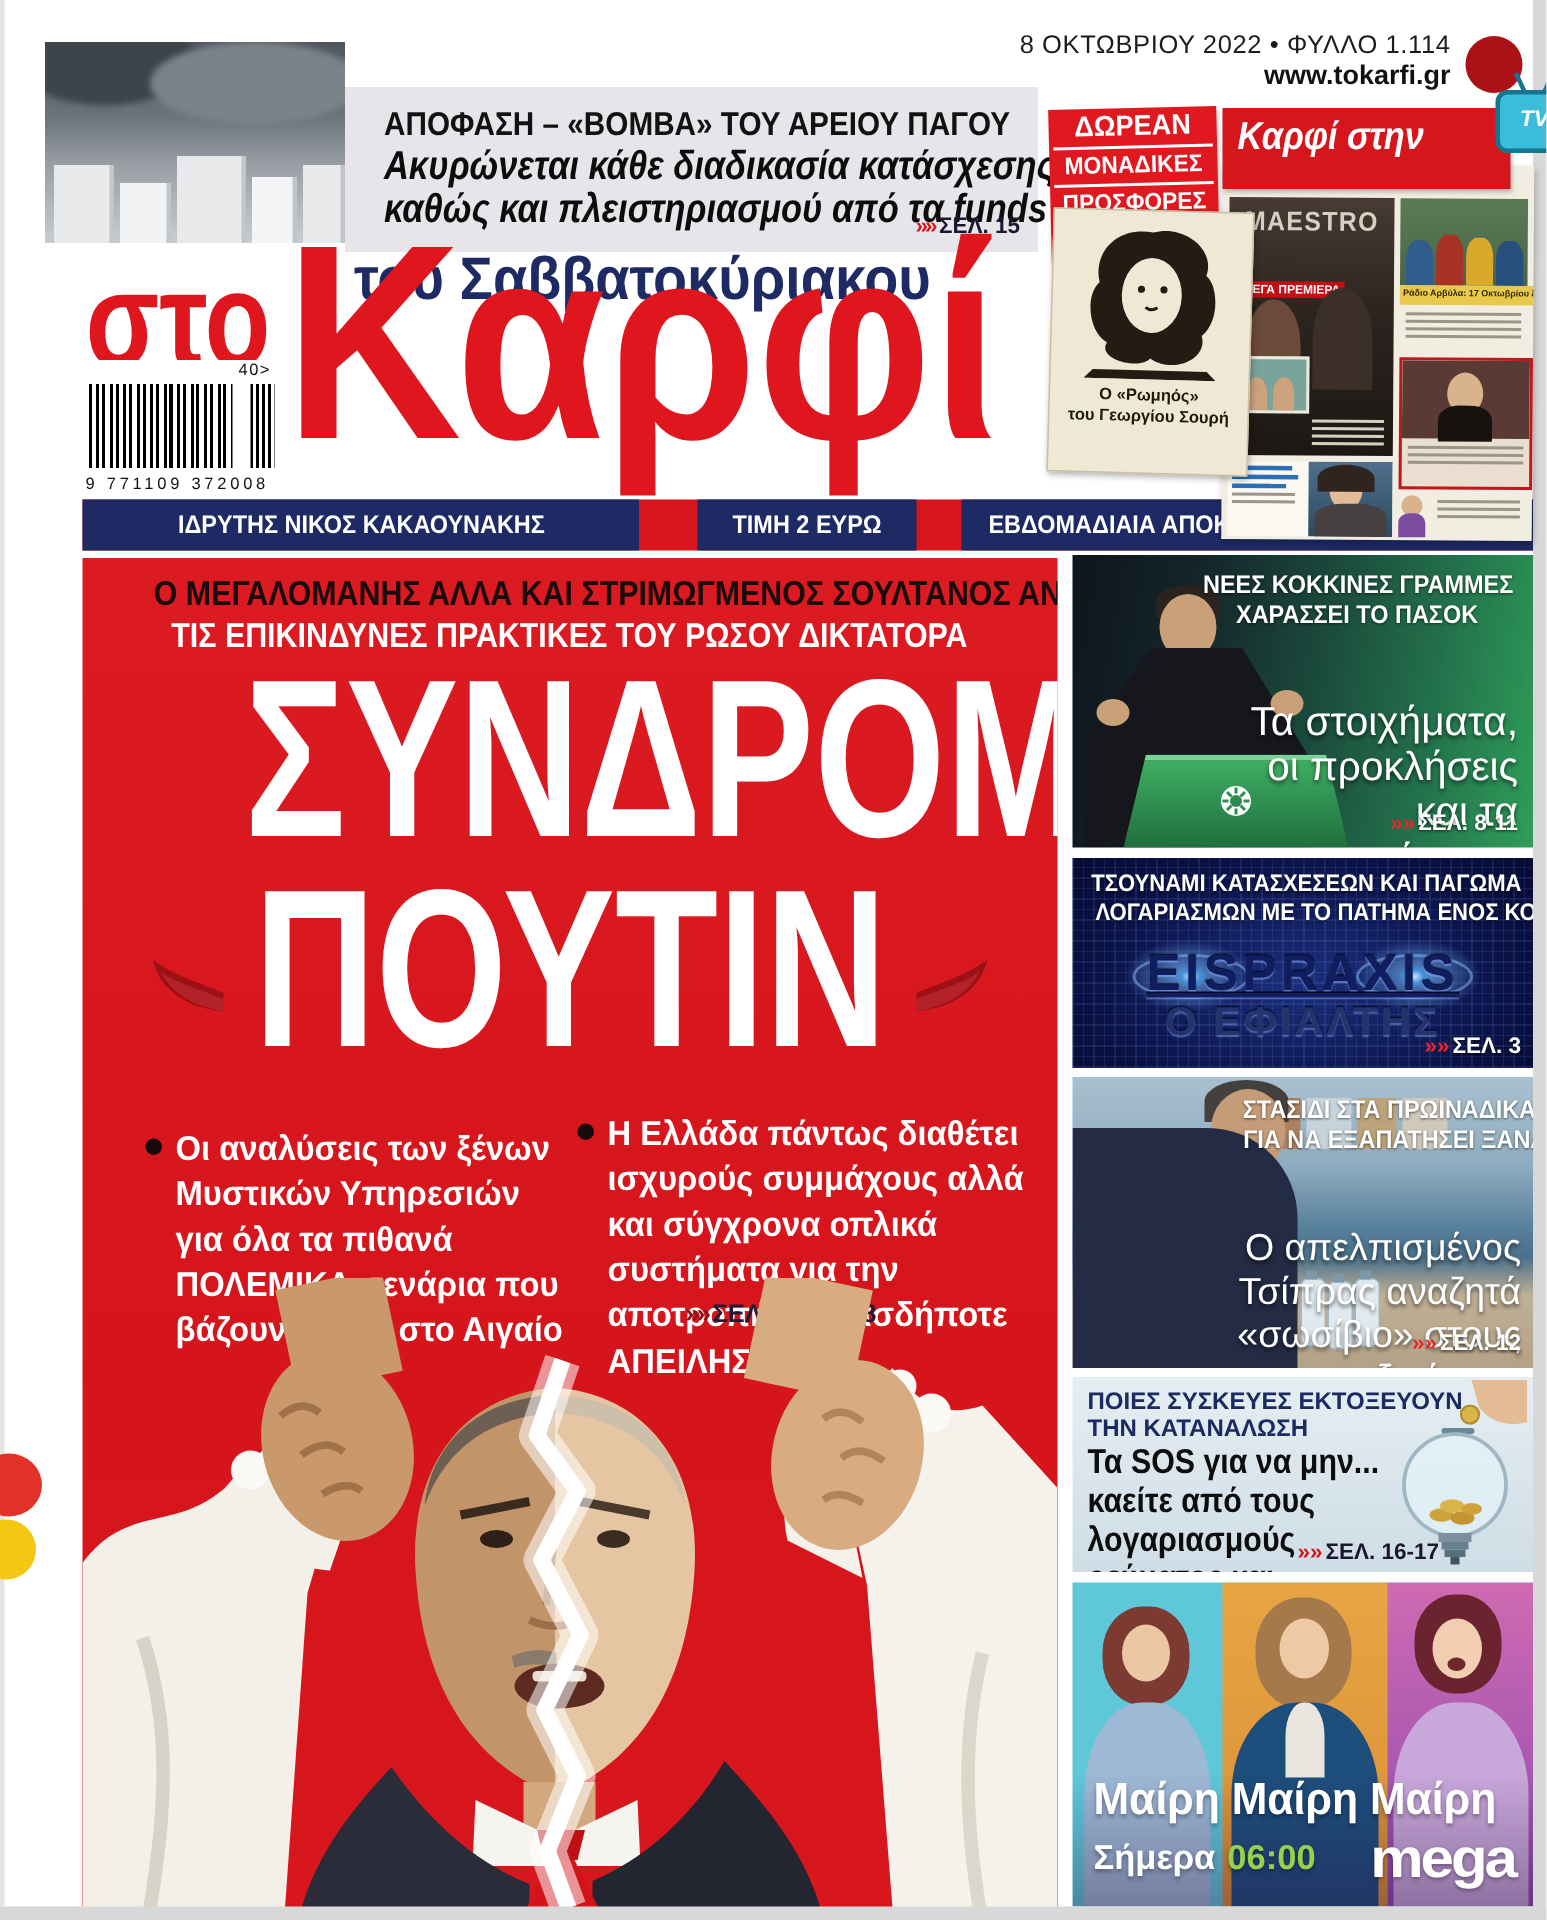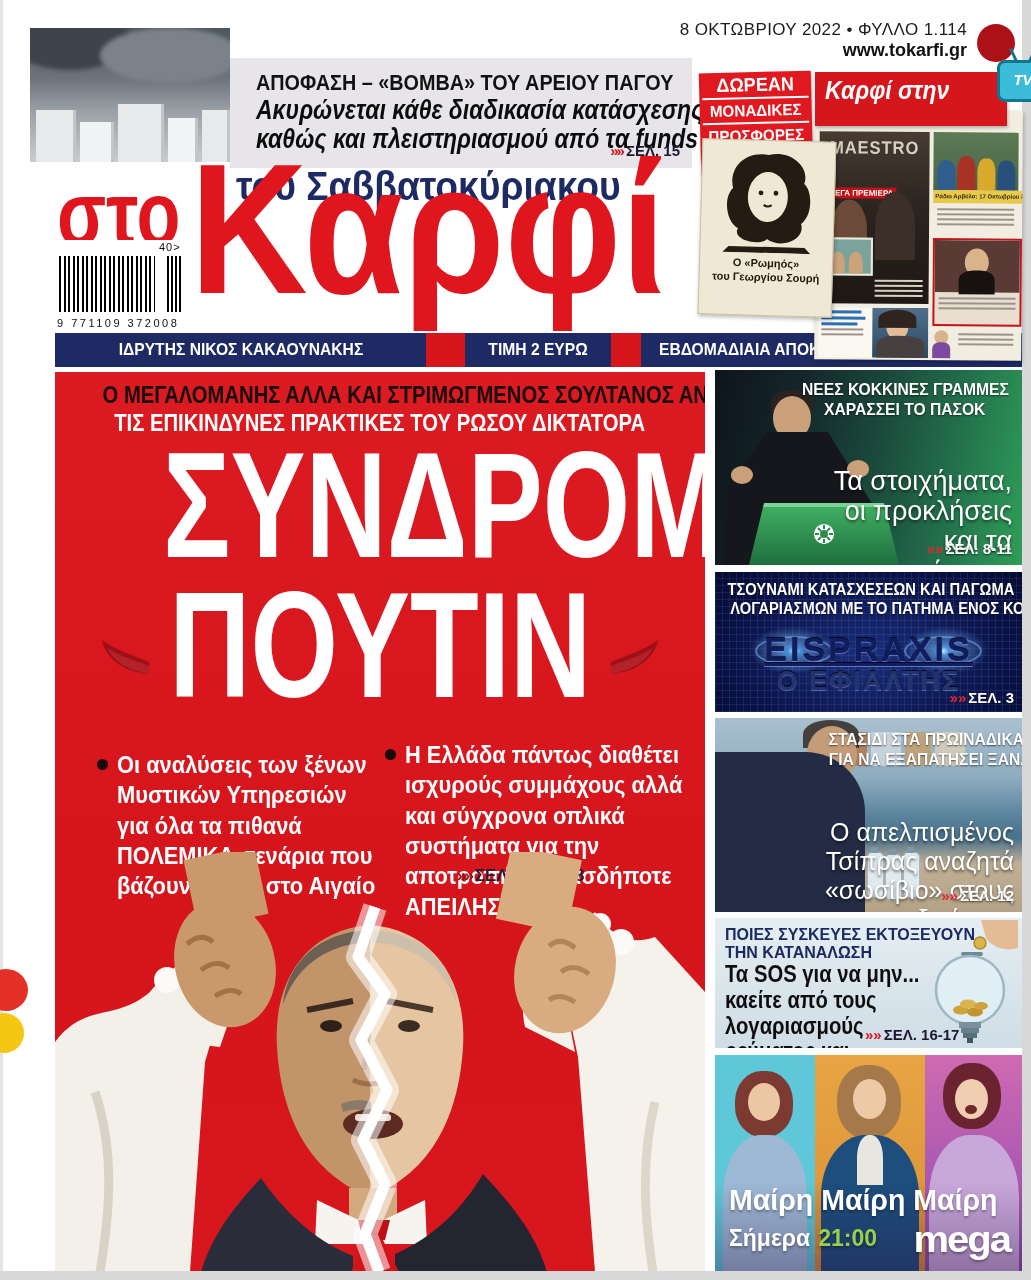--- a/index.html
+++ b/index.html
@@ -510,20 +510,20 @@
     <div class="face" style="left:138px;top:24px;width:33px;height:40px;background:#eec9a6;"></div>
     <div class="torso" style="left:106px;top:80px;width:98px;height:136px;background:#1d4e7c;"></div>
     <div class="torso" style="left:142px;top:80px;width:26px;height:50px;background:#e9e6e0;"></div>
     <div class="hair" style="left:228px;top:8px;width:58px;height:66px;background:#6b2330;"></div>
     <div class="face" style="left:240px;top:24px;width:33px;height:40px;background:#f1cdb2;"></div>
     <div class="face" style="left:250px;top:50px;width:12px;height:9px;background:#6e2a28;"></div>
     <div class="torso" style="left:214px;top:80px;width:90px;height:136px;background:#c8a8da;"></div>
     <div class="mg-shade"></div>
     <div class="mg-title">Μαίρη Μαίρη Μαίρη</div>
     <div class="mg-when">
-      <span>Σήμερα</span><span class="mg-time">21:00</span>
+      <span>Σήμερα</span><span class="mg-time">06:00</span>
     </div>
     <div class="mega-logo">mega</div>
   </div>
 
   <div class="abs edge-right"></div>
   <div class="abs edge-bottom"></div>
 </div>
 
 </body></html>

